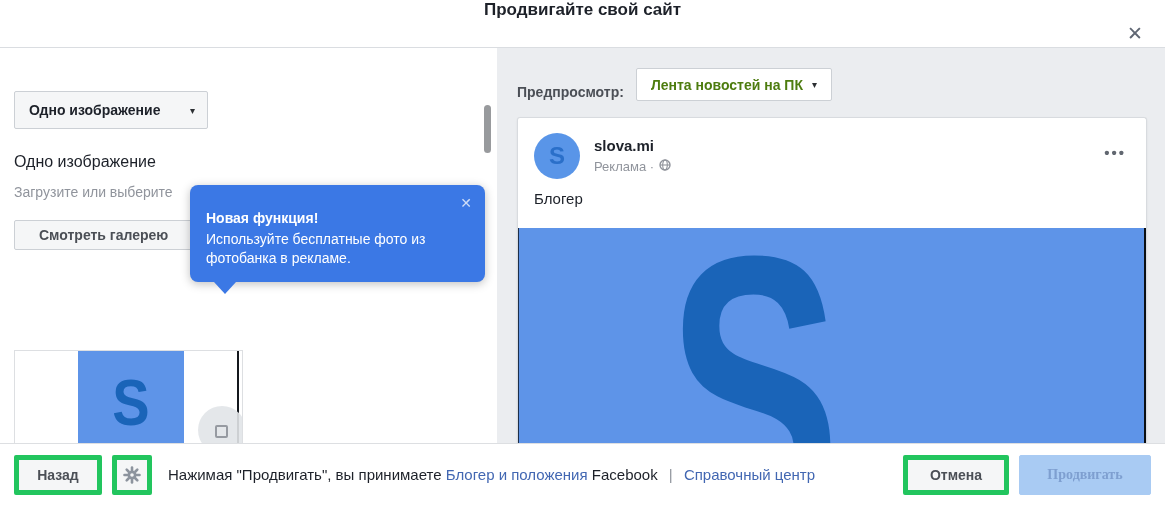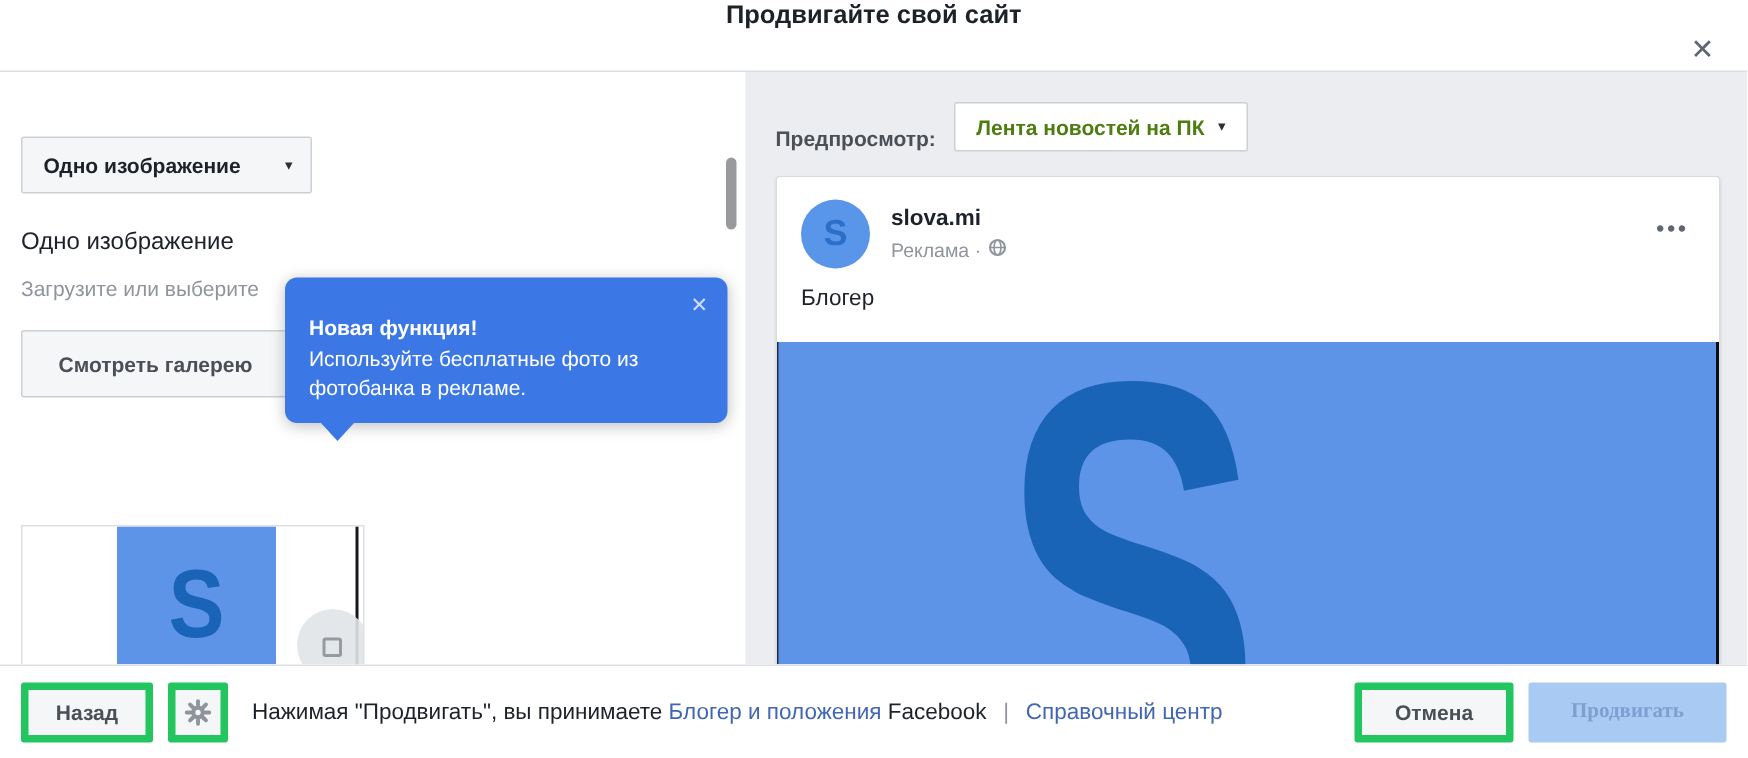--- a/index.html
+++ b/index.html
@@ -23,21 +23,21 @@
   .lp-inner { padding:26px 14px 0 14px; }
   .fmt-title { font-size:16px; color:#1d2129; font-weight:400; }
   .fmt-desc { margin-top:10px; width:460px; font-size:14px; line-height:21px; color:#8d949e; }
   .fmt-dropdown { margin-top:17px; width:194px; height:38px; background:#f5f6f7; border:1px solid #ccd0d5;
     border-radius:2px; display:flex; align-items:center; padding:0 12px 0 14px; cursor:pointer; }
   .fmt-dropdown .dd-label { font-size:14px; font-weight:bold; color:#1d2129; }
   .caret { margin-left:auto; font-size:10px; color:#2c2f33; }
   .sub-title { margin-top:24px; font-size:16px; color:#1d2129; font-weight:400; }
   .upload-hint { margin-top:13px; font-size:14px; color:#90949c; }
   .btn-row { margin-top:20px; display:flex; gap:25px; }
-  .btn-gray { height:45px; padding:0 24px; background:#f5f6f7; border:1px solid #ccd0d5; border-radius:2px;
+  .btn-gray { height:30px; padding:0 24px; background:#f5f6f7; border:1px solid #ccd0d5; border-radius:2px;
     font-family:inherit; font-size:14px; font-weight:bold; color:#4b4f56; cursor:pointer; }
 
   .thumb { position:absolute; left:14px; top:302px; width:229px; height:140px; background:#fff;
     border:1px solid #dddfe2; overflow:hidden; }
   .thumb-blue { position:absolute; left:63px; top:0; width:106px; height:100%; background:#5e94e8;
     display:flex; align-items:flex-start; justify-content:center; }
   .thumb-letter { font-size:56px; font-weight:bold; color:#1a64b8; margin-top:14px;
     transform:scaleY(1.15); transform-origin:top center; }
   .thumb-blackline { position:absolute; right:3px; top:0; width:2px; height:100%; background:#14181d; }
   .thumb-crop-btn { position:absolute; right:-4px; top:55px; width:48px; height:48px; border-radius:50%;

